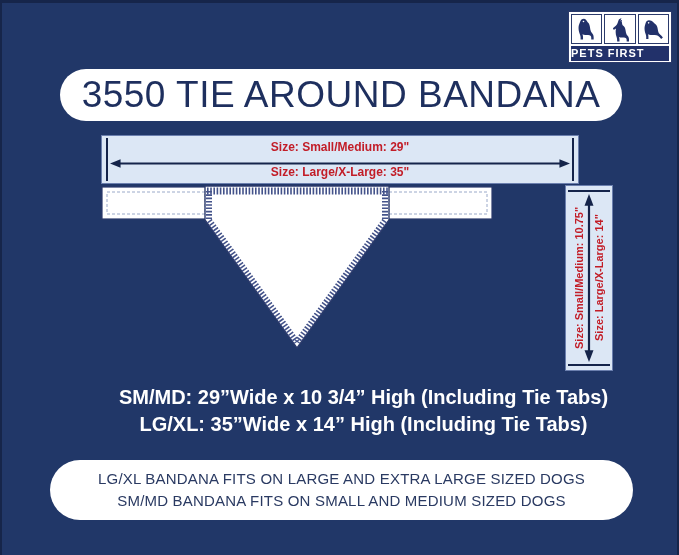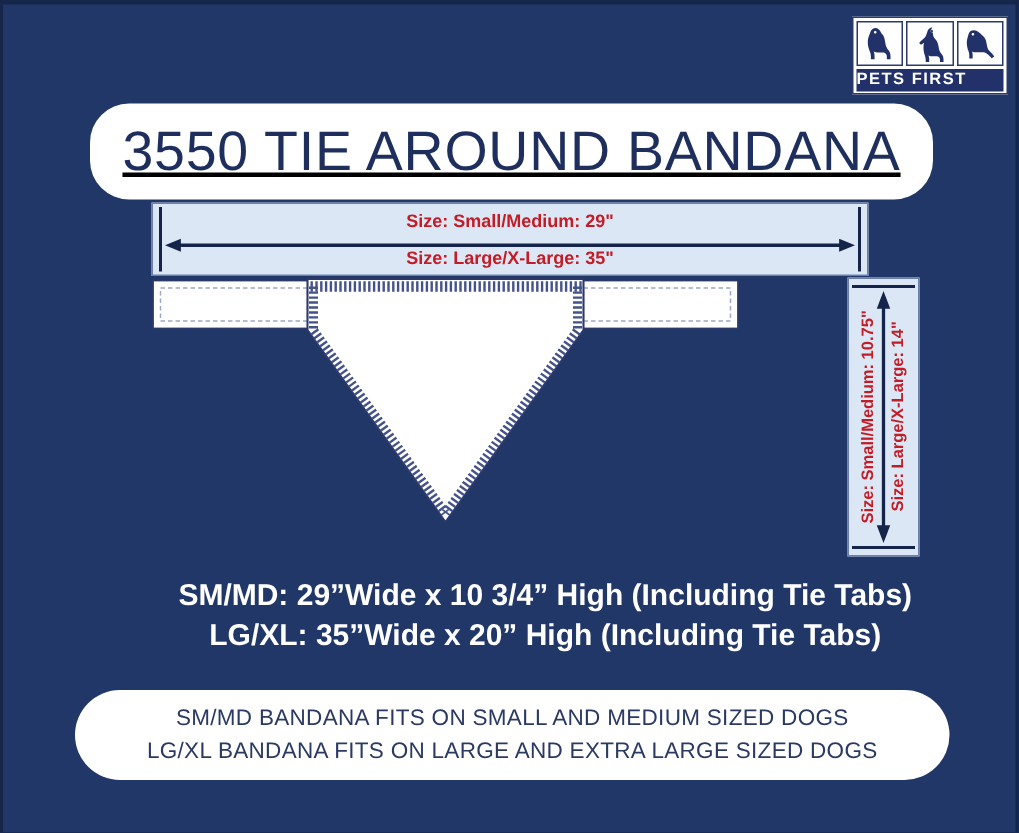--- a/index.html
+++ b/index.html
@@ -60,27 +60,26 @@
     line-height: 15px;
     font-family: "Liberation Sans", sans-serif;
   }
 
   
   #title-pill {
     position: absolute;
     left: 58px;
     top: 66px;
     width: 562px;
-    height: 64px;
+    height: 52px;
     background: #ffffff;
     border-radius: 26px;
     display: flex;
     align-items: center;
     justify-content: center;
-    text-decoration: underline;
   }
   #title-text {
     color: #1e2f5e;
     font-size: 37px;
     font-weight: normal;
     letter-spacing: 0.5px;
     white-space: nowrap;
     font-family: "Liberation Sans", sans-serif;
   }
 
@@ -310,21 +309,21 @@
         <line x1="5" y1="9" x2="5" y2="161" stroke="#15244a" stroke-width="2.2"></line>
         <polygon points="5,0 0.5,12 9.5,12" fill="#15244a"></polygon>
         <polygon points="5,170 0.5,158 9.5,158" fill="#15244a"></polygon>
       </svg>
     </div>
     <div class="vlabel" id="vlabel-lg">Size: Large/X-Large: 14"</div>
   </div>
 
   <div id="specs">
     <div class="spec-line">SM/MD: 29”Wide x 10 3/4” High (Including Tie Tabs)</div>
-    <div class="spec-line">LG/XL: 35”Wide x 20”  High (Including Tie Tabs)</div>
+    <div class="spec-line">LG/XL: 35”Wide x 14”  High (Including Tie Tabs)</div>
   </div>
 
   <div id="fit-pill">
+    <div class="fit-line">LG/XL BANDANA FITS ON LARGE AND EXTRA LARGE SIZED DOGS</div>
     <div class="fit-line">SM/MD BANDANA FITS ON SMALL AND MEDIUM SIZED DOGS</div>
-    <div class="fit-line">LG/XL BANDANA FITS ON LARGE AND EXTRA LARGE SIZED DOGS</div>
   </div>
 
 </div>
 
 </body></html>

